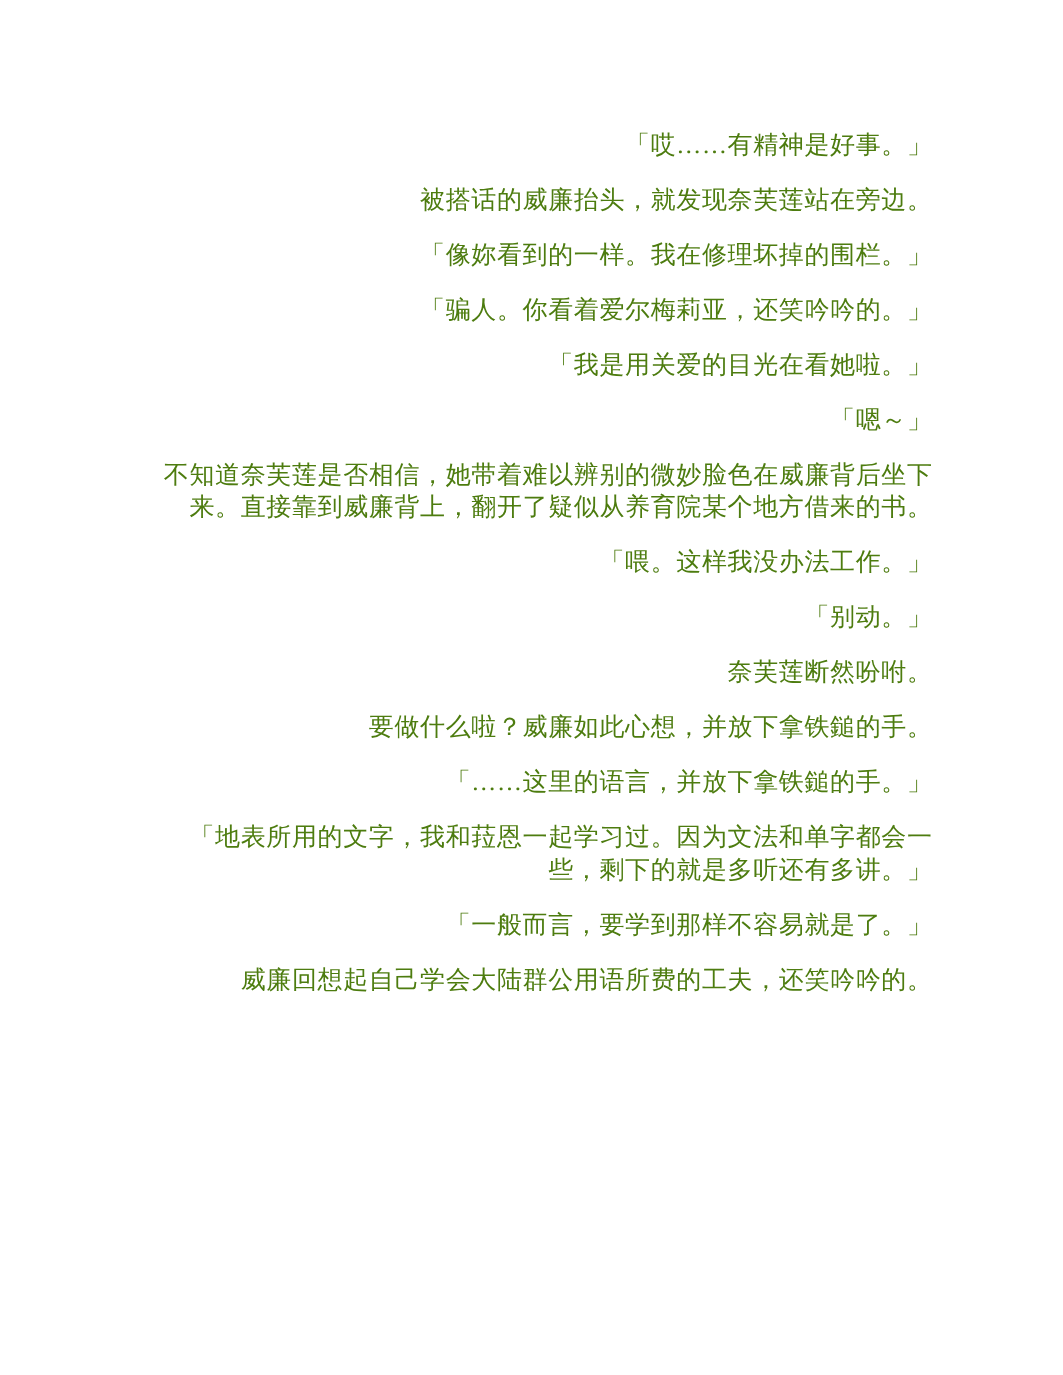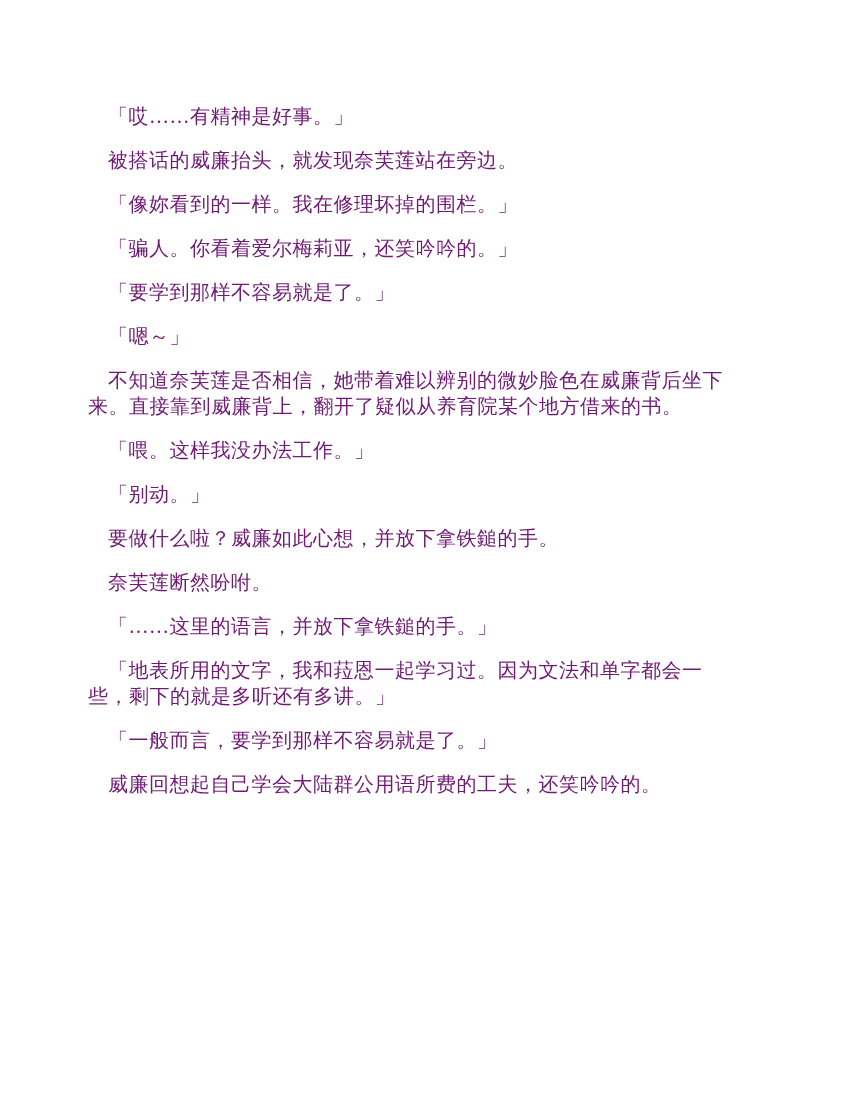--- a/index.html
+++ b/index.html
@@ -17,41 +17,42 @@
     box-sizing: border-box;
     width: 850px;
     height: 1100px;
     padding: 85px 104px 0 88px;
     background: #ffffff;
   }
   .page p {
     margin: 18px 0;
     font-size: 20px;
     line-height: 26px;
-    color: #701a75;
+    color: #4d7c0f;
     text-indent: 1em;
     white-space: pre-wrap;      
     word-break: break-all;
     letter-spacing: 0.5px;
+    text-align: right;
   }
 </style>
 </head>
 <body>
 
 <main class="page">
   <p>「哎……有精神是好事。」</p>
   <p>被搭话的威廉抬头，就发现奈芙莲站在旁边。</p>
   <p>「像妳看到的一样。我在修理坏掉的围栏。」</p>
   <p>「骗人。你看着爱尔梅莉亚，还笑吟吟的。」</p>
-  <p>「要学到那样不容易就是了。」</p>
+  <p>「我是用关爱的目光在看她啦。」</p>
   <p>「嗯～」</p>
   <p>不知道奈芙莲是否相信，她带着难以辨别的微妙脸色在威廉背后坐下
 来。直接靠到威廉背上，翻开了疑似从养育院某个地方借来的书。</p>
   <p>「喂。这样我没办法工作。」</p>
   <p>「别动。」</p>
+  <p>奈芙莲断然吩咐。</p>
   <p>要做什么啦？威廉如此心想，并放下拿铁鎚的手。</p>
-  <p>奈芙莲断然吩咐。</p>
   <p>「……这里的语言，并放下拿铁鎚的手。」</p>
   <p>「地表所用的文字，我和菈恩一起学习过。因为文法和单字都会一
 些，剩下的就是多听还有多讲。」</p>
   <p>「一般而言，要学到那样不容易就是了。」</p>
   <p>威廉回想起自己学会大陆群公用语所费的工夫，还笑吟吟的。</p>
 </main>
 
 </body></html>

